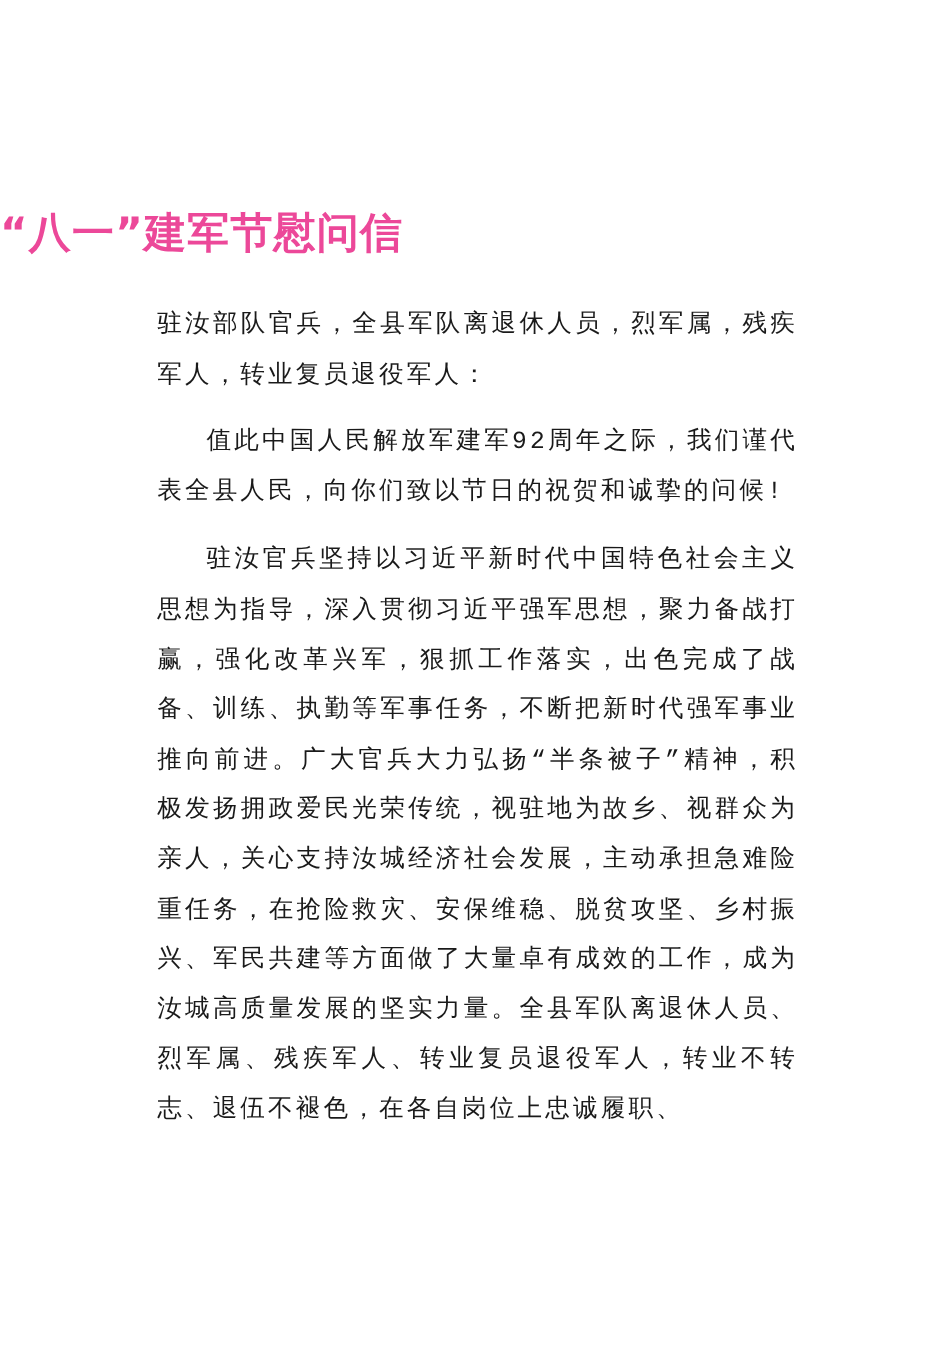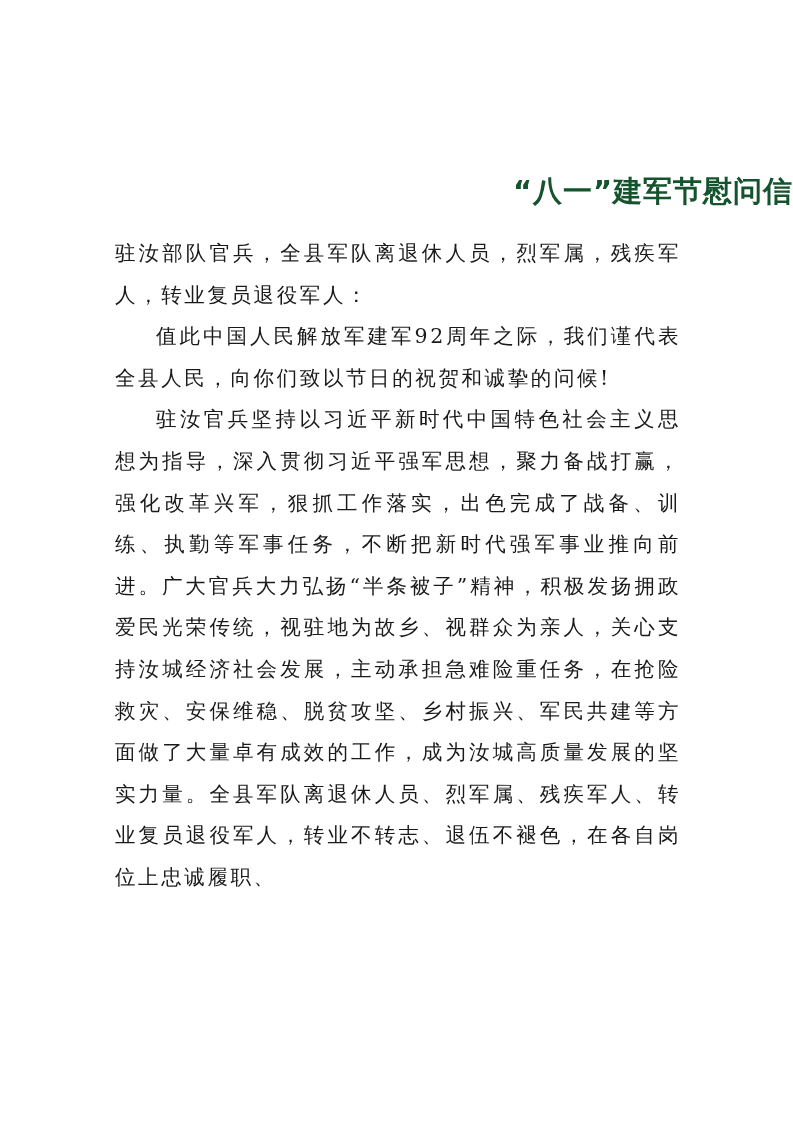--- a/index.html
+++ b/index.html
@@ -21,46 +21,47 @@
       top: 0;
       width: 793px;
       height: 1122px;
       background: #ffffff;
     }
     .title {
       position: absolute;
       left: 0;
       top: 152px;
       width: 793px;
-      text-align: right;
+      text-align: left;
       font-family: "DejaVu Sans", "Liberation Sans", sans-serif;
       font-weight: bold;
-      font-size: 29px;
+      font-size: 35px;
       line-height: 40px;
       letter-spacing: 1px;
-      color: #14532d;
+      color: #ec4899;
     }
     .body-text {
       position: absolute;
       left: 115px;
       top: 233px;
       width: 566px;
       font-size: 20.5px;
       line-height: 41.6px;
       letter-spacing: 2.6px;
       text-align: justify;
       text-justify: inter-character;
       color: #1a1a1a;
     }
     .body-text p {
-      margin: 0;
+      margin: 16px;
       padding: 0;
     }
     .body-text p.indent {
       text-indent: 2em;
+      font-family: Liberation Mono, monospace;
     }
   </style>
 </head>
 <body>
 
 <div class="page">
   <h1 class="title">“八一”建军节慰问信</h1>
 
   <div class="body-text">
     <p>驻汝部队官兵，全县军队离退休人员，烈军属，残疾军人，转业复员退役军人：</p>

